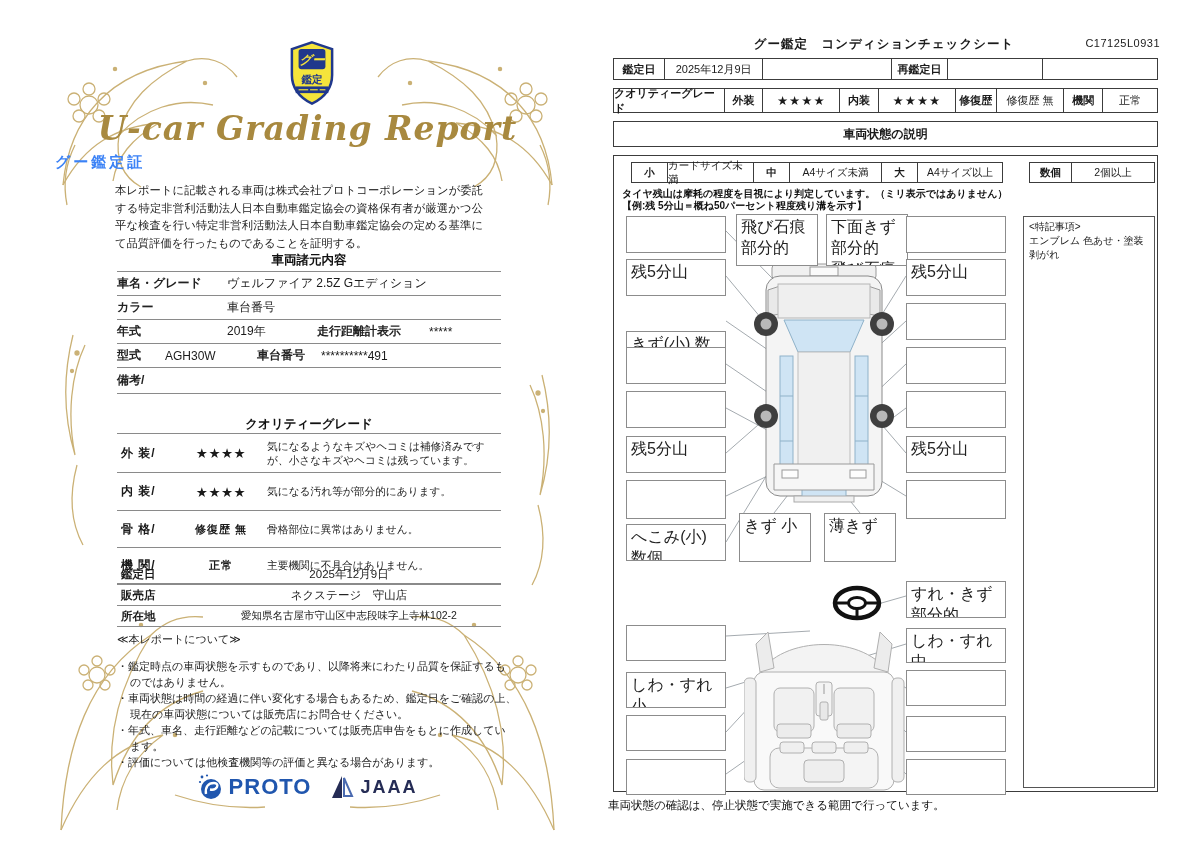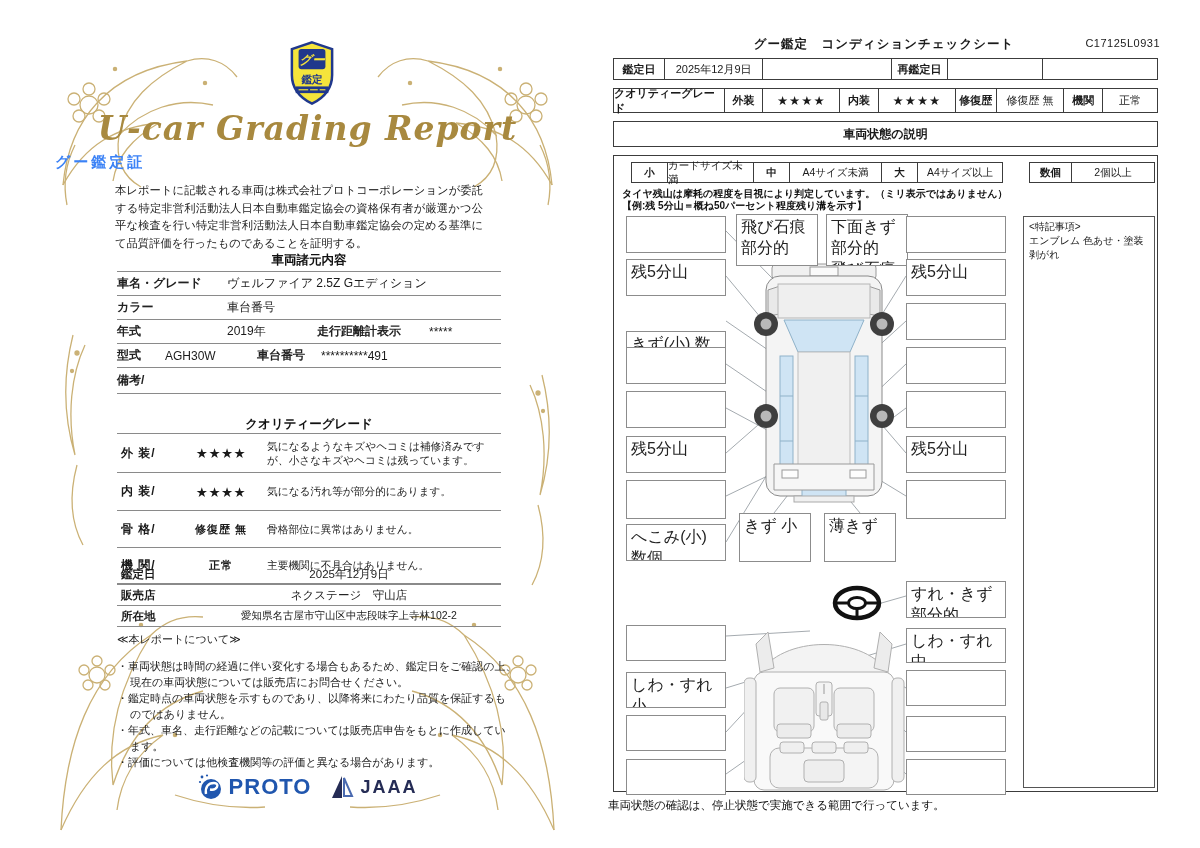--- a/index.html
+++ b/index.html
@@ -216,22 +216,22 @@
       </div>
       <div class="info-row">
         <span class="lab">所在地</span>
         <span class="val small">愛知県名古屋市守山区中志段味字上寺林102-2</span>
       </div>
     </div>
 
     <div class="about">
       <div class="about-title">≪本レポートについて≫</div>
       <ul>
+        <li>・鑑定時点の車両状態を示すものであり、以降将来にわたり品質を保証するものではありません。</li>
         <li>・車両状態は時間の経過に伴い変化する場合もあるため、鑑定日をご確認の上、現在の車両状態については販売店にお問合せください。</li>
-        <li>・鑑定時点の車両状態を示すものであり、以降将来にわたり品質を保証するものではありません。</li>
         <li>・年式、車名、走行距離などの記載については販売店申告をもとに作成しています。</li>
         <li>・評価については他検査機関等の評価と異なる場合があります。</li>
       </ul>
     </div>
 
     <div class="logos">
       <div class="proto-wrap">
         <svg width="26" height="28" viewBox="0 0 26 28">
           <circle cx="4" cy="4" r="1.4" fill="#2056ae"></circle>
             <circle cx="9" cy="2.5" r="1.1" fill="#2056ae"></circle>

